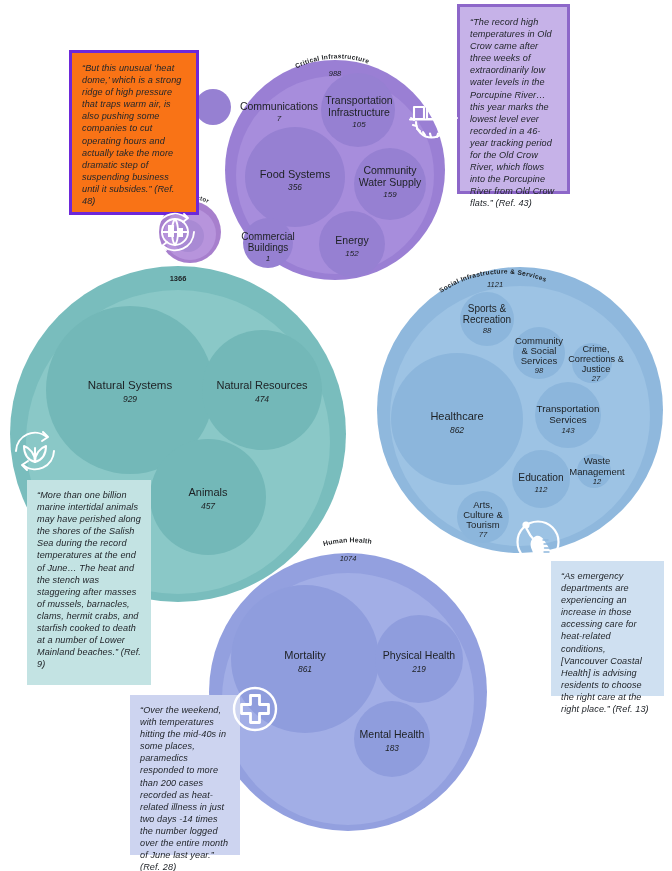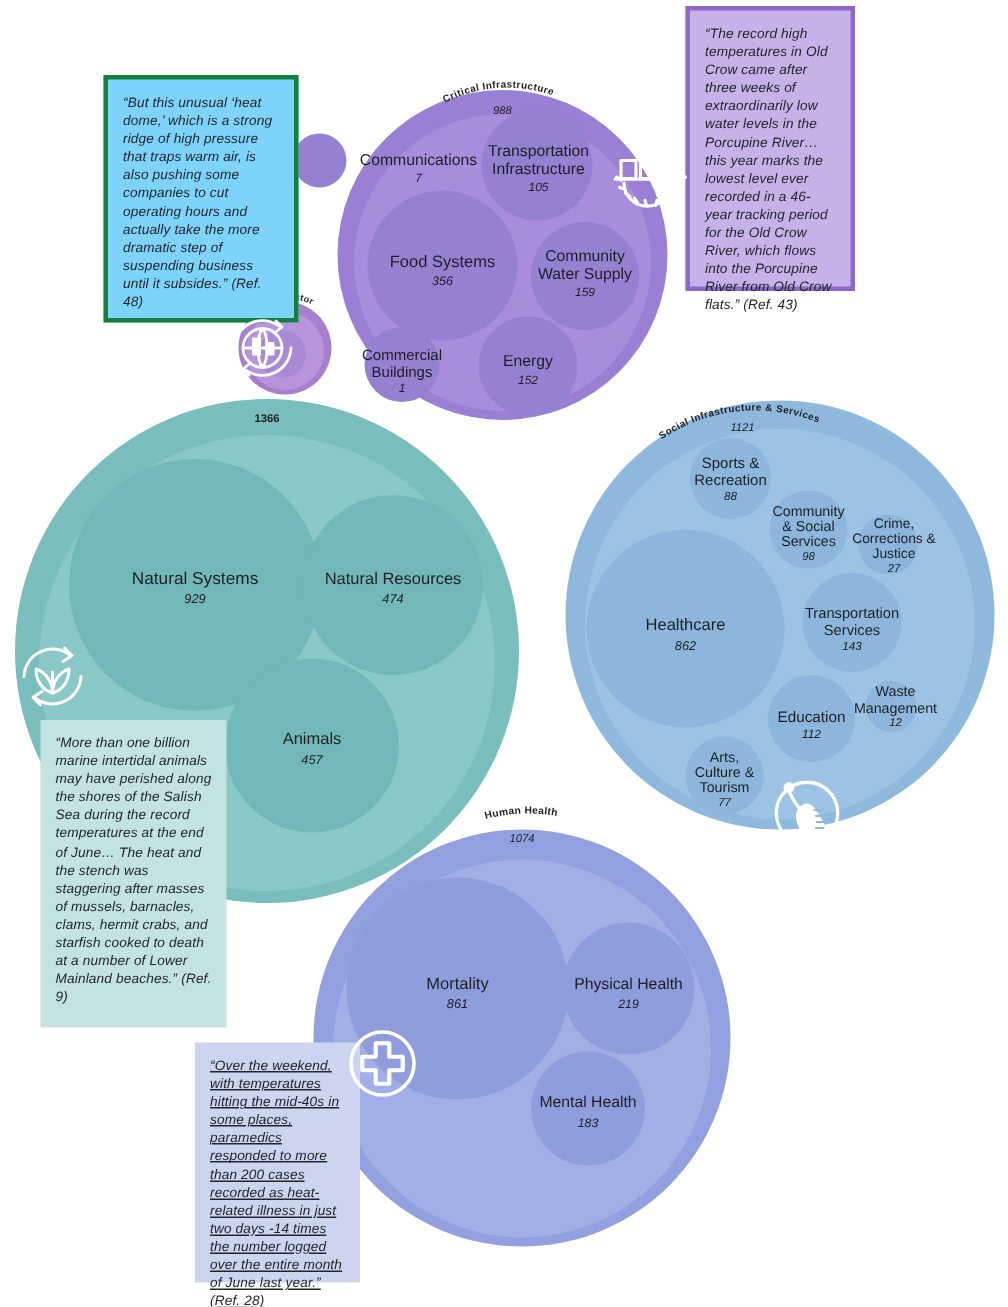--- a/index.html
+++ b/index.html
@@ -5,25 +5,25 @@
   html,body{margin:0;padding:0;background:#ffffff;}
   body{width:672px;height:871px;position:relative;overflow:hidden;
        font-family:"Liberation Sans","DejaVu Sans",sans-serif;color:#1d2023;}
   #stage{position:absolute;inset:0;width:672px;height:871px;}
   svg.layer{position:absolute;left:0;top:0;width:672px;height:871px;}
 
   .quote{position:absolute;box-sizing:border-box;font-style:italic;
          line-height:1.33;letter-spacing:.1px;color:#22262b;}
   .quote .qtxt{display:block;}
 
-  .q-purple{background:#7dd3fc;border:3px solid #15803d;padding:9px 9px 9px 10px;}
+  .q-purple{background:#f97316;border:3px solid #6d28d9;padding:9px 9px 9px 10px;}
   .q-purple2{background:#c6b2e8;border:3px solid #8d67c9;padding:9px 9px 9px 10px;}
   .q-teal{background:#c3e3e3;padding:9px 10px;}
   .q-blue{background:#cfe0f1;padding:9px 10px;}
-  .q-periwinkle{background:#cdd4f0;padding:9px 10px;text-decoration:underline;}
+  .q-periwinkle{background:#cdd4f0;padding:9px 10px;}
 
   .icon-badge{position:absolute;}
 </style>
 </head>
 <body>
 
 <div id="stage">
 
   <svg class="layer" viewBox="0 0 672 871">
     <defs>
@@ -203,20 +203,23 @@
   </div>
 
   <div class="quote q-purple2" style="left:457px;top:4px;width:113px;height:190px;font-size:9.1px;">
     <span class="qtxt">“The record high temperatures in Old Crow came after three weeks of extraordinarily low water levels in the Porcupine River…this year marks the lowest level ever recorded in a 46-year tracking period for the Old Crow River, which flows into the Porcupine River from Old Crow flats.” (Ref. 43)</span>
   </div>
 
   <div class="quote q-teal" style="left:27px;top:480px;width:124px;height:205px;font-size:9.1px;">
     <span class="qtxt">“More than one billion marine intertidal animals may have perished along the shores of the Salish Sea during the record temperatures at the end of June… The heat and the stench was staggering after masses of mussels, barnacles, clams, hermit crabs, and starfish cooked to death at a number of Lower Mainland beaches.” (Ref. 9)</span>
   </div>
 
+  <div class="quote q-blue" style="left:551px;top:561px;width:113px;height:135px;font-size:9.1px;">
+    <span class="qtxt">“As emergency departments are experiencing an increase in those accessing care for heat-related conditions, [Vancouver Coastal Health] is advising residents to choose the right care at the right place.” (Ref. 13)</span>
+  </div>
 
   <div class="quote q-periwinkle" style="left:130px;top:695px;width:110px;height:160px;font-size:9.1px;">
     <span class="qtxt">“Over the weekend, with temperatures hitting the mid-40s in some places, paramedics responded to more than 200 cases recorded as heat-related illness in just two days -14 times the number logged over the entire month of June last year.” (Ref. 28)</span>
   </div>
 
   <div class="icon-badge" style="left:405px;top:90px;width:58px;height:58px;">
     <svg viewBox="0 0 58 58" width="58" height="58">
       <g fill="none" stroke="#ffffff" stroke-width="2.1" stroke-linecap="round" stroke-linejoin="round">
         <rect x="9" y="17" width="10" height="12"></rect>
         <rect x="22" y="10" width="9" height="19"></rect>

